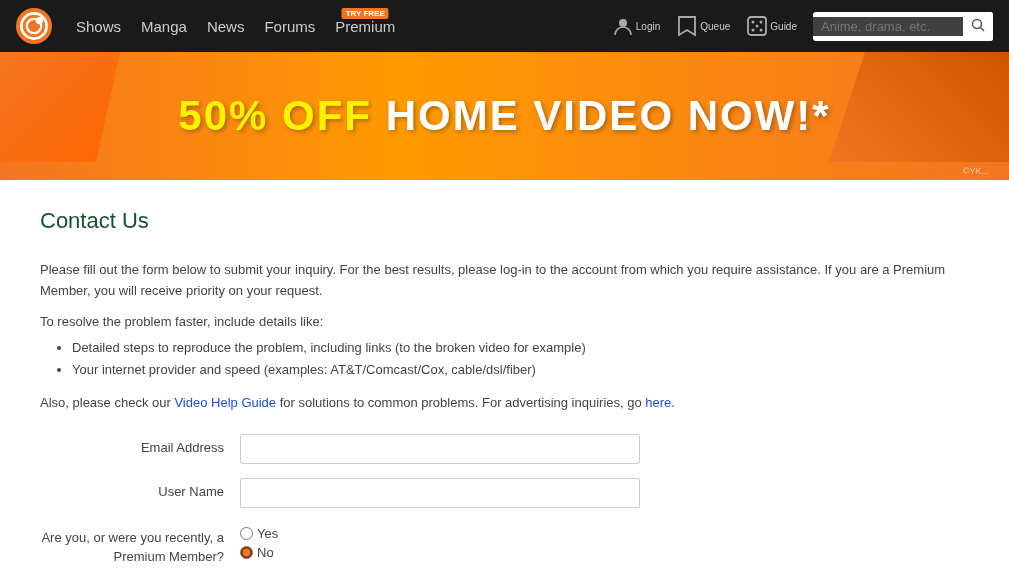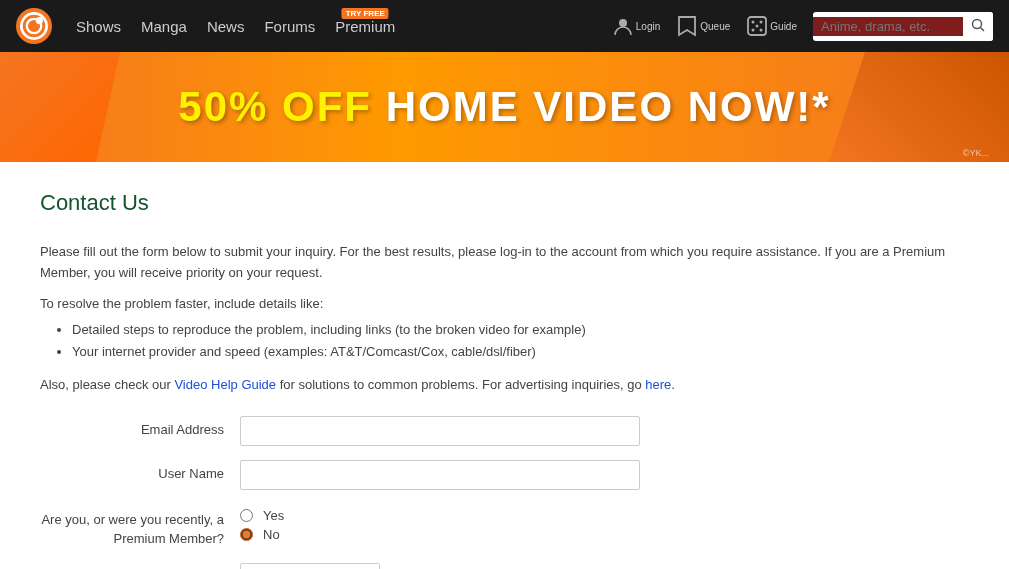--- a/index.html
+++ b/index.html
@@ -84,35 +84,35 @@
       overflow: hidden;
       width: 180px;
     }
     .search-input {
       border: none;
       outline: none;
       padding: 2px 8px;
       font-size: 13px;
       color: #999;
       width: 150px;
-      background: #7f1d1d;
+      background: #404040;
     }
     .search-btn {
       background: #fff;
       border: none;
       padding: 6px 8px;
       cursor: pointer;
       color: #555;
       font-size: 14px;
     }
 
     
     .banner {
       width: 100%;
-      height: 110px;
+      height: 128px;
       background: linear-gradient(90deg, #f47521 0%, #ff9a00 40%, #f47521 100%);
       display: flex;
       align-items: center;
       justify-content: center;
       position: relative;
       overflow: hidden;
     }
     .banner-text {
       font-size: 42px;
       font-weight: 900;
@@ -235,21 +235,21 @@
 
     .radio-group {
       display: flex;
       flex-direction: column;
       gap: 4px;
       padding-top: 4px;
     }
     .radio-label {
       display: flex;
       align-items: center;
-      gap: 10px;
+      gap: 4px;
       font-size: 13px;
       color: #444;
       cursor: pointer;
     }
     .radio-input {
       cursor: pointer;
       accent-color: #f47521;
     }
 
     .select-input {

